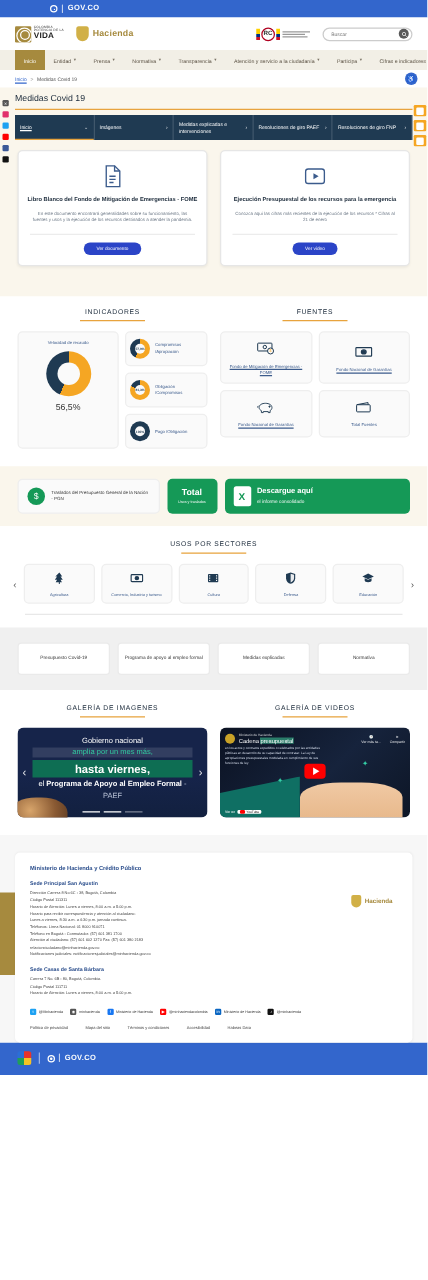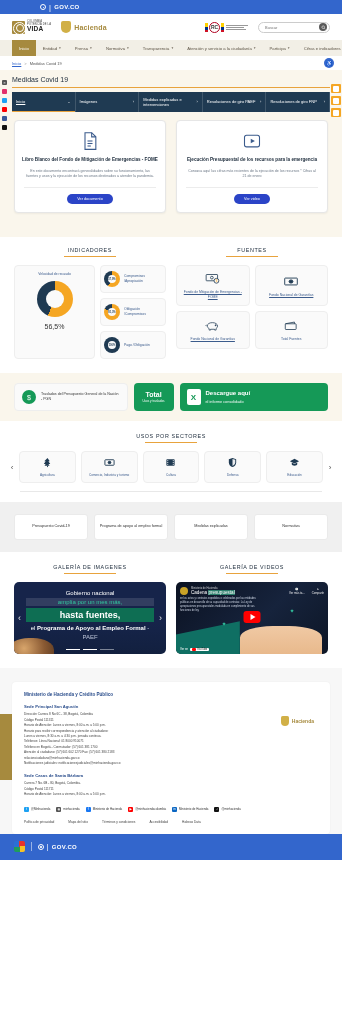--- a/index.html
+++ b/index.html
@@ -724,21 +724,21 @@
 <div class="galerias">
   <div class="gal-col">
     <div class="section-head">
       <div class="txt">GALERÍA DE IMAGENES</div>
       <div class="rule"></div>
     </div>
     <div class="gal-frame">
       <div class="paef">
         <div class="l1">Gobierno nacional</div>
         <div class="l2">amplía por un mes más,</div>
-        <div class="l3">hasta fuentes,</div>
+        <div class="l3">hasta viernes,</div>
         <div class="l4">
           <span>el </span><b>Programa de Apoyo al Empleo Formal</b><span class="muted"> - PAEF</span>
         </div>
         <div class="paef-blob"></div>
         <div class="dots">
             <i class="on"></i>
             <i class="on"></i>
             <i></i>
           </div>
       </div>

